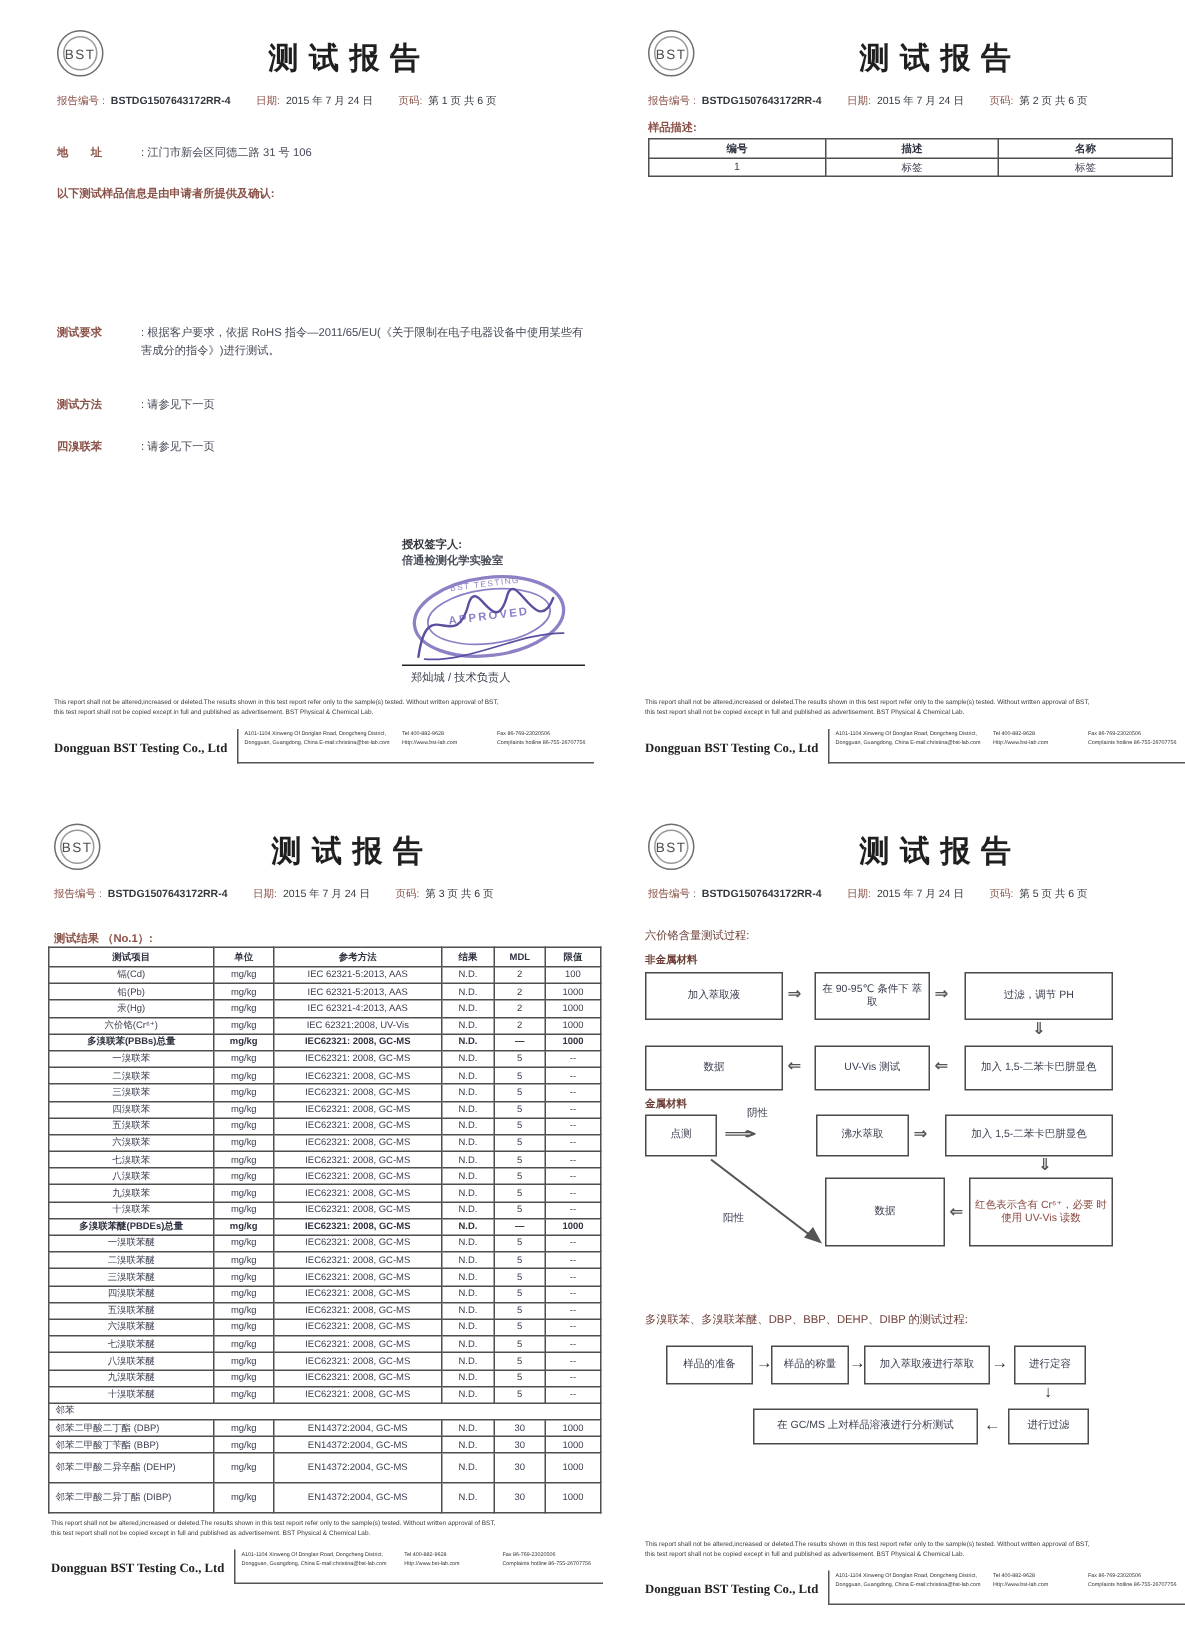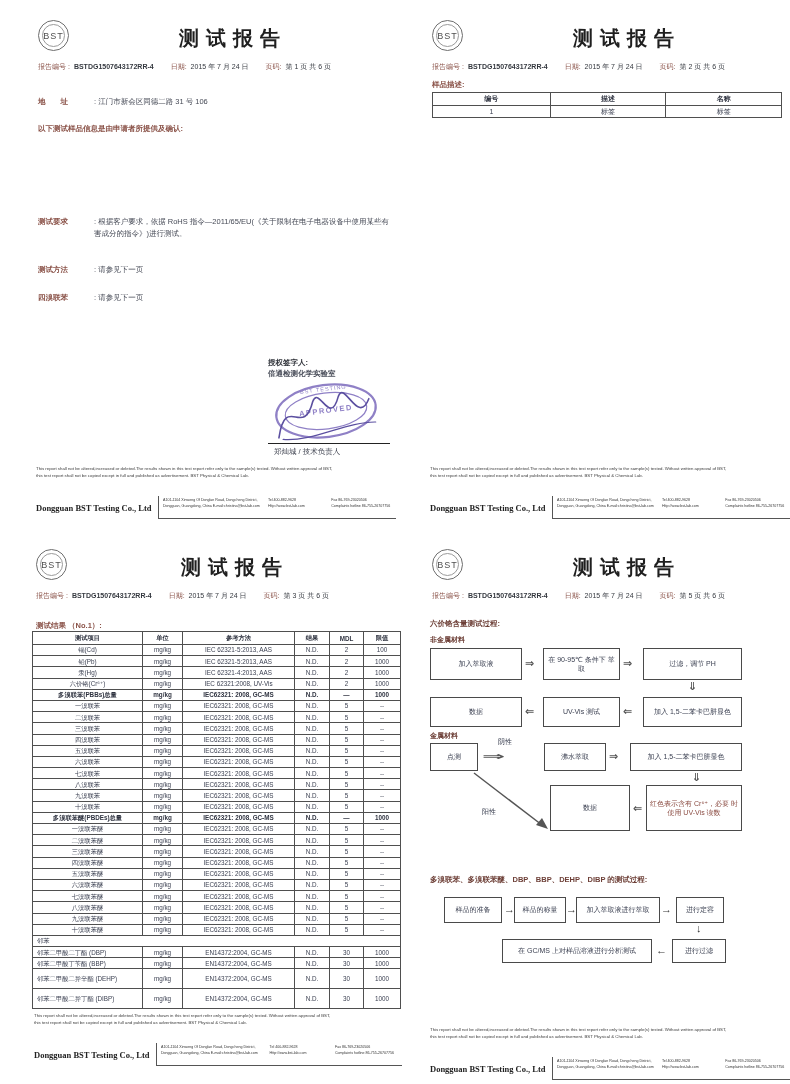--- a/index.html
+++ b/index.html
@@ -28,21 +28,21 @@
 
   .signer-label{position:absolute;left:238px;top:342px;font-size:7.5px;font-weight:bold;color:#33363d}
   .signer-lab{position:absolute;left:238px;top:353px;font-size:7.5px;font-weight:bold;color:#4a4e5a}
   .stamp{position:absolute;left:240px;top:364px;transform:rotate(-7deg)}
   .sigline{position:absolute;left:238px;top:427px;width:122px;border-top:1px solid #222}
   .signame{position:absolute;left:244px;top:431px;font-size:7.5px;color:#3f4350}
 
   
   .pfoot{position:absolute;left:6px;right:0}
   .tiny{font-size:6px;line-height:1.5;color:#3a3a3a;transform:scale(.72);transform-origin:0 0;width:139%}
-  .comp-row{display:flex;align-items:center;margin-top:12px}
+  .comp-row{display:flex;align-items:center;margin-top:2px}
   .comp{font-family:"Liberation Serif","DejaVu Serif",serif;font-weight:bold;font-size:8.5px;color:#222;white-space:nowrap;padding-right:6px}
   .addr-outer{flex:1;border-left:1px solid #555;border-bottom:1px solid #555;padding:1px 0 2px 4px;overflow:hidden}
   .addr-inner{font-size:6px;transform:scale(.6);transform-origin:0 0;width:167%;color:#333;line-height:1.6;display:grid;grid-template-columns:1.7fr 1fr 1.1fr;column-gap:6px}
 
   
   table{border-collapse:collapse}
   th,td{border:1px solid #4f4f4f;text-align:center;color:#3c4152;padding:0}
   th{font-weight:bold;color:#2f3340}
   .stable{position:absolute;left:8px;top:76px;width:350px;font-size:7px}
   .stable th{height:13px}.stable td{height:12px}
@@ -52,21 +52,21 @@
   .rtable th{height:13px}
   .rtable td{height:11.2px;line-height:1.15}
   .rtable col:nth-child(1){width:110px}.rtable col:nth-child(2){width:40px}
   .rtable col:nth-child(3){width:112px}.rtable col:nth-child(4){width:35px}
   .rtable col:nth-child(5){width:34px}.rtable col:nth-child(6){width:37px}
   .bold-row td{font-weight:bold;color:#2f3340}
   .section-cell{text-align:left;padding-left:4px}
   .c-left{text-align:left;padding-left:4px}
   .tall td{height:20px}
   .tall .c-left{white-space:normal;text-align:left;padding:0 6px 0 4px}
-  .ftitle{position:absolute;left:6px;font-size:7.5px;font-weight:bold;color:#6e4038}
+  .ftitle{position:absolute;left:6px;font-size:7.5px;font-weight:normal;color:#6e4038}
   .fsub{position:absolute;left:6px;font-size:7px;font-weight:bold;color:#6e4038}
   .fbox{position:absolute;border:1px solid #4a4a4a;background:#fff;display:flex;align-items:center;justify-content:center;text-align:center;font-size:7px;color:#3c4152;line-height:1.35;padding:1px 2px}
   .rednote{color:#8a4a40}
   .arr{position:absolute;color:#555;font-size:11px;line-height:1;font-weight:bold}
   .ar::before{content:"\21D2"} .al::before{content:"\21D0"} .ad::before{content:"\21D3"}
   .sr::before{content:"\2192"} .sl::before{content:"\2190"} .sd::before{content:"\2193"}
   .sarr{font-size:11px;color:#333}
   .arl{transform:scaleX(2.5);transform-origin:left center}
   .flbl{position:absolute;font-size:7px;color:#3c4152}
   .diag{position:absolute}

